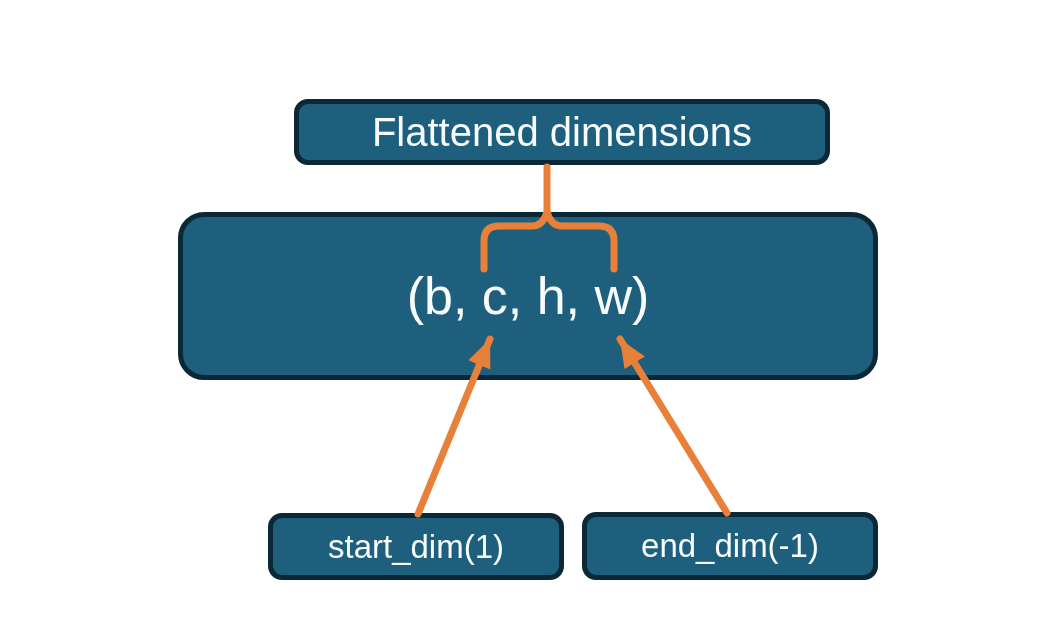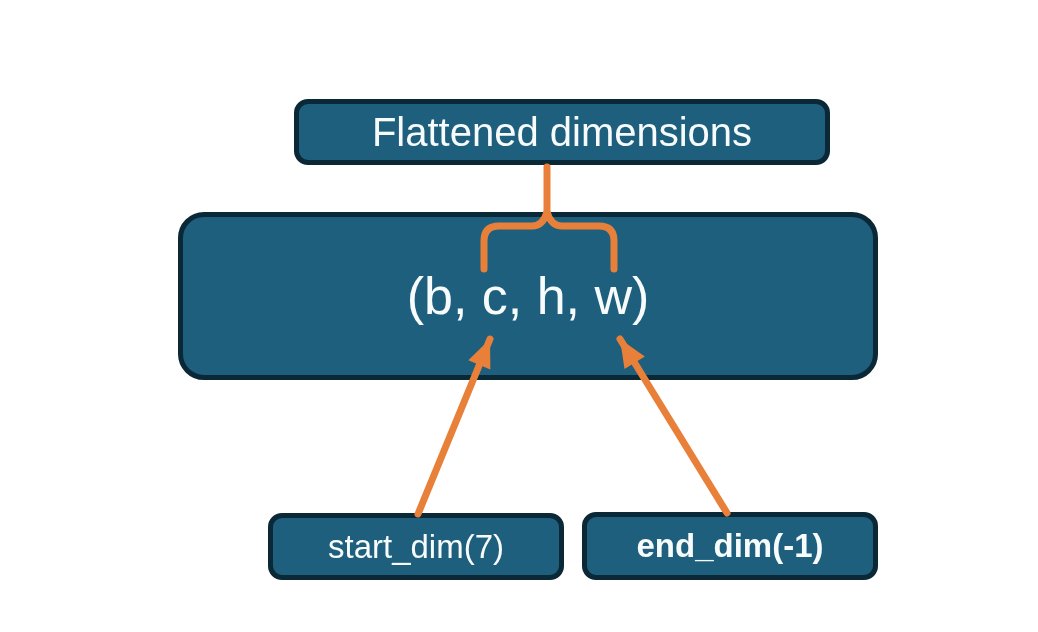--- a/index.html
+++ b/index.html
@@ -42,21 +42,20 @@
     left: 268px; top: 513px;
     width: 296px; height: 67px;
     border-radius: 14px;
     font-size: 33px;
   }
   .box-end-dim {
     left: 582px; top: 512px;
     width: 296px; height: 68px;
     border-radius: 14px;
     font-size: 33px;
-    font-weight: bold;
   }
   svg.overlay {
     position: absolute;
     left: 0; top: 0;
     width: 1038px; height: 632px;
     pointer-events: none;
   }
   svg.overlay .stroke-accent {
     stroke: var(--accent-orange, #E8803A);
     stroke-width: 7;
@@ -73,21 +72,21 @@
 
   <div class="box box-flattened">
     <span>Flattened dimensions</span>
   </div>
 
   <div class="box box-tensor">
     <span>(b, c, h, w)</span>
   </div>
 
   <div class="box box-start-dim">
-    <span>start_dim(7)</span>
+    <span>start_dim(1)</span>
   </div>
 
   <div class="box box-end-dim">
     <span>end_dim(-1)</span>
   </div>
 
   <svg class="overlay" viewBox="0 0 1038 632" xmlns="http://www.w3.org/2000/svg">
     <defs>
       <marker id="ah" markerWidth="5" markerHeight="5" refX="4" refY="1.7" orient="auto" overflow="visible">
         <path class="fill-accent" d="M0,0 L4,1.7 L0,3.4 Z"></path>

